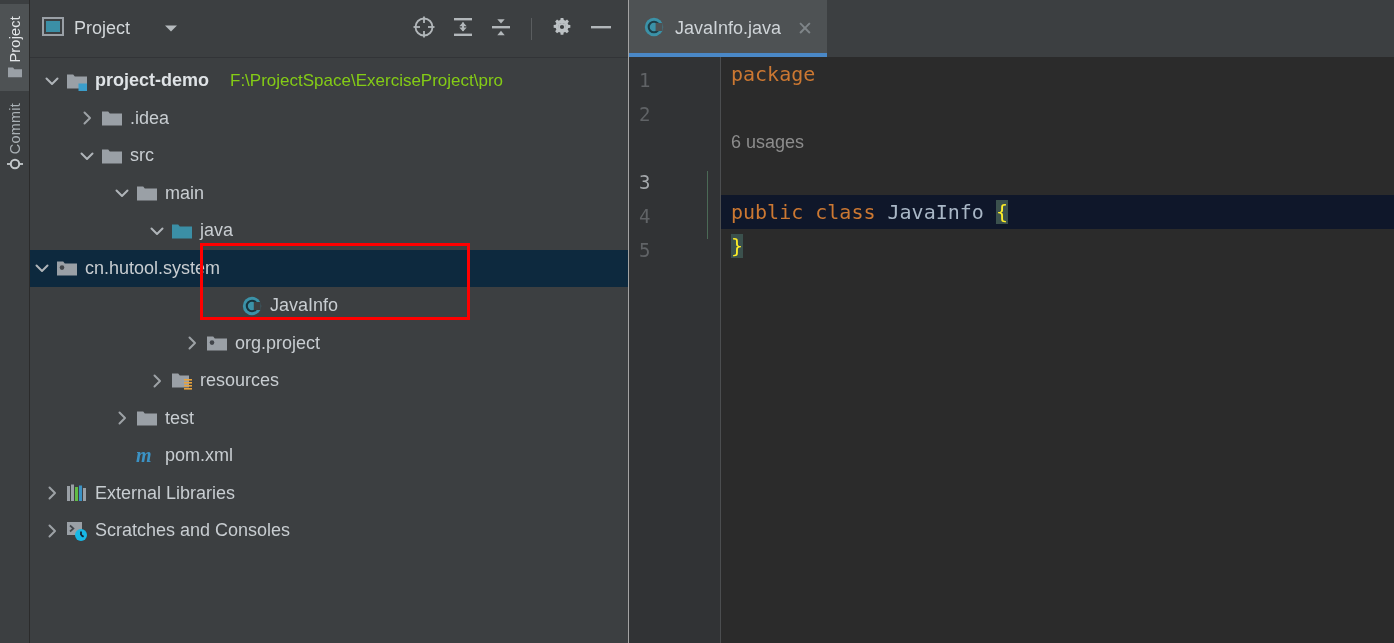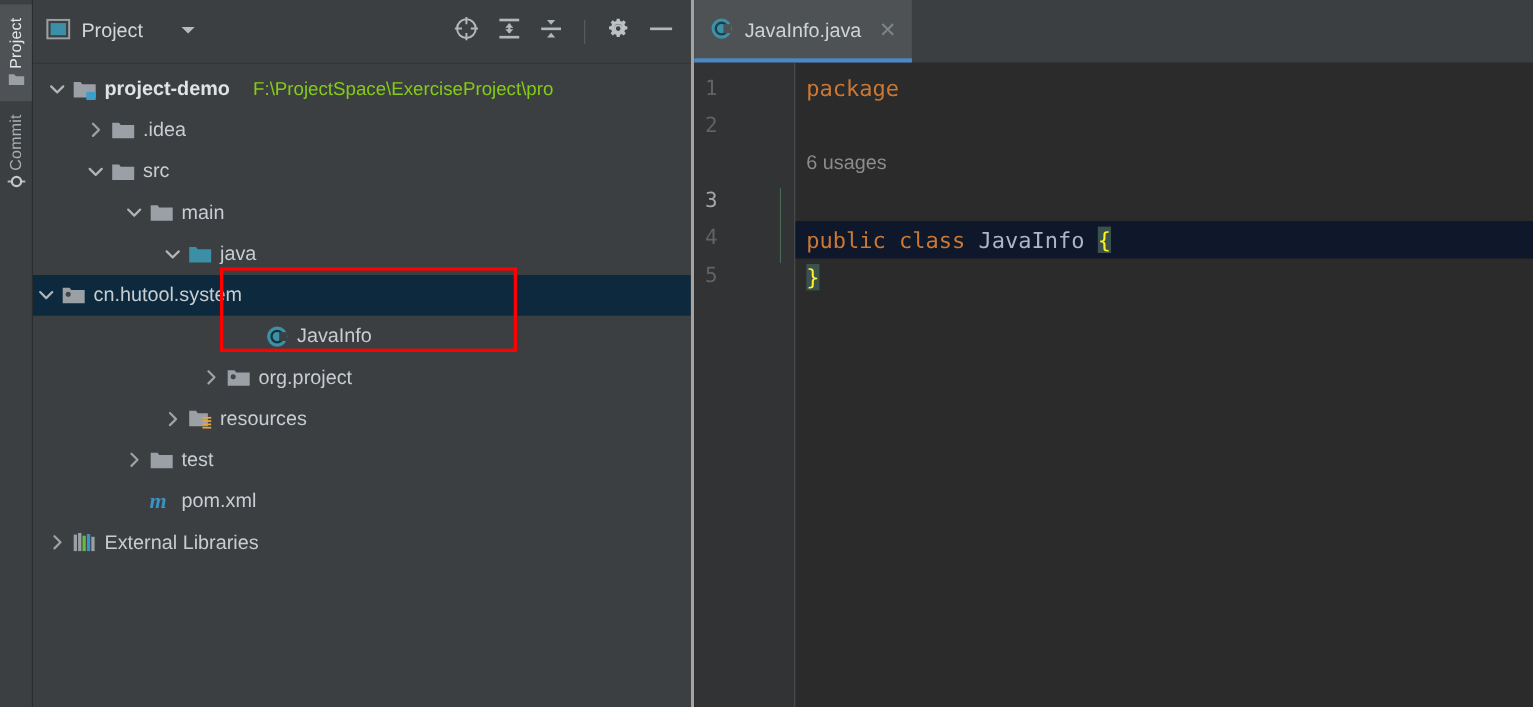--- a/index.html
+++ b/index.html
@@ -148,21 +148,21 @@
     box-sizing: border-box;
   }
 
   
   .editor-area {
     flex: 1 1 auto;
     background: #2b2b2b;
     display: flex;
     flex-direction: column;
     overflow: hidden;
-    border-left: 3px solid #a3a3a3;
+    border-left: 1px solid #a3a3a3;
   }
   .tabbar {
     height: 57px;
     flex: 0 0 57px;
     background: #3c3f41;
     display: flex;
     align-items: stretch;
     position: relative;
   }
   .tab {
@@ -224,21 +224,20 @@
   .gline.blank { color: transparent; }
   .struct-line {
     position: absolute;
     left: 78px;
     width: 1px;
     background: #4b6a56;
   }
   .code {
     flex: 1 1 auto;
     position: relative;
-    padding-top: 6px;
     overflow: hidden;
   }
   .cline {
     height: 34px;
     display: flex;
     align-items: center;
     padding-left: 10px;
     box-sizing: border-box;
     font-family: "DejaVu Sans Mono", monospace;
     font-size: 20px;
@@ -516,20 +515,37 @@
             <svg width="22" height="20" viewBox="0 0 22 20">
               <rect x="1" y="3" width="3" height="15" fill="#9aa0a6"></rect>
               <rect x="5" y="1.5" width="3" height="16.5" fill="#9aa0a6"></rect>
               <rect x="9" y="4" width="3" height="14" fill="#62bb46"></rect>
               <rect x="13" y="2.5" width="3" height="15.5" fill="#3b92c4"></rect>
               <rect x="17" y="5" width="3" height="13" fill="#9aa0a6"></rect>
             </svg>
           </span>
           <span class="node-label">External Libraries</span>
         </div>
+        <div class="row" style="padding-left: 10px;">
+          <span class="arrow">
+            <svg width="18" height="18" viewBox="0 0 18 18">
+              <path d="M6.5 3.5L12 9L6.5 14.5" fill="none" stroke="#9da2a6" stroke-width="2" stroke-linecap="round" stroke-linejoin="round"></path>
+            </svg>
+          </span>
+          <span class="node-icon">
+            <svg width="22" height="22" viewBox="0 0 22 22">
+              <rect x="1" y="2" width="15" height="13" fill="#9aa0a6"></rect>
+              <path d="M4 5.5l3.4 3-3.4 3" fill="none" stroke="#41454a" stroke-width="1.7"></path>
+              <circle cx="15" cy="15" r="6" fill="#17b8e6"></circle>
+              <line x1="15" y1="11.4" x2="15" y2="15" stroke="#123" stroke-width="1.8"></line>
+              <line x1="15" y1="15" x2="17.6" y2="16.8" stroke="#123" stroke-width="1.8"></line>
+            </svg>
+          </span>
+          <span class="node-label">Scratches and Consoles</span>
+        </div>
       </div>
 
     <div class="red-box" style="left:170px; top:243px; width:270px; height:77px;"></div>
   </div>
 
   <div class="editor-area">
 
     <div class="tabbar">
       <div class="tab">
         <span>

